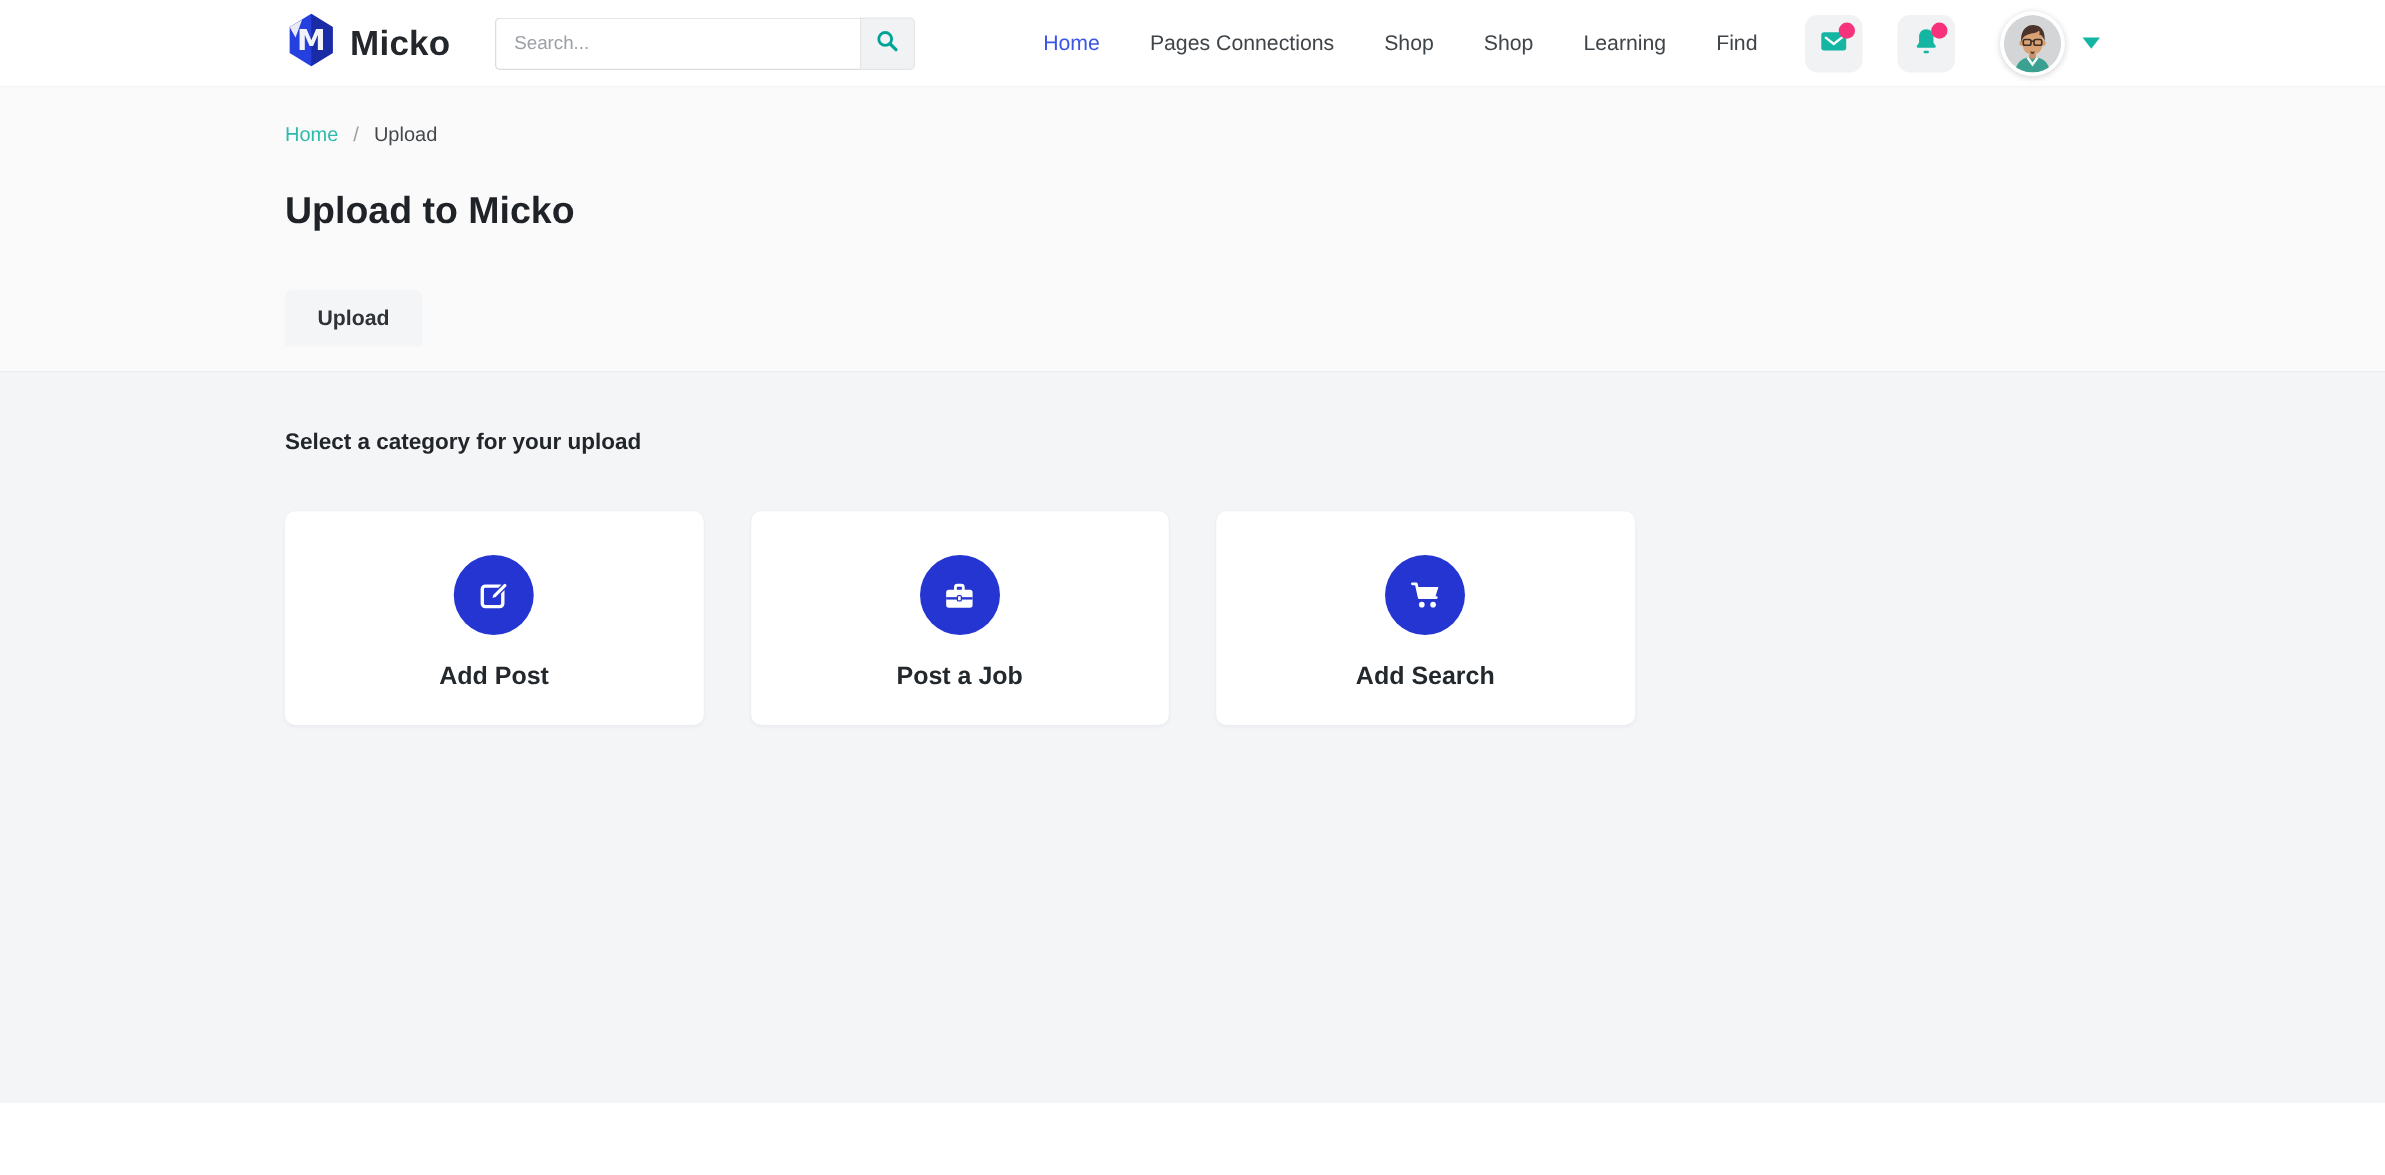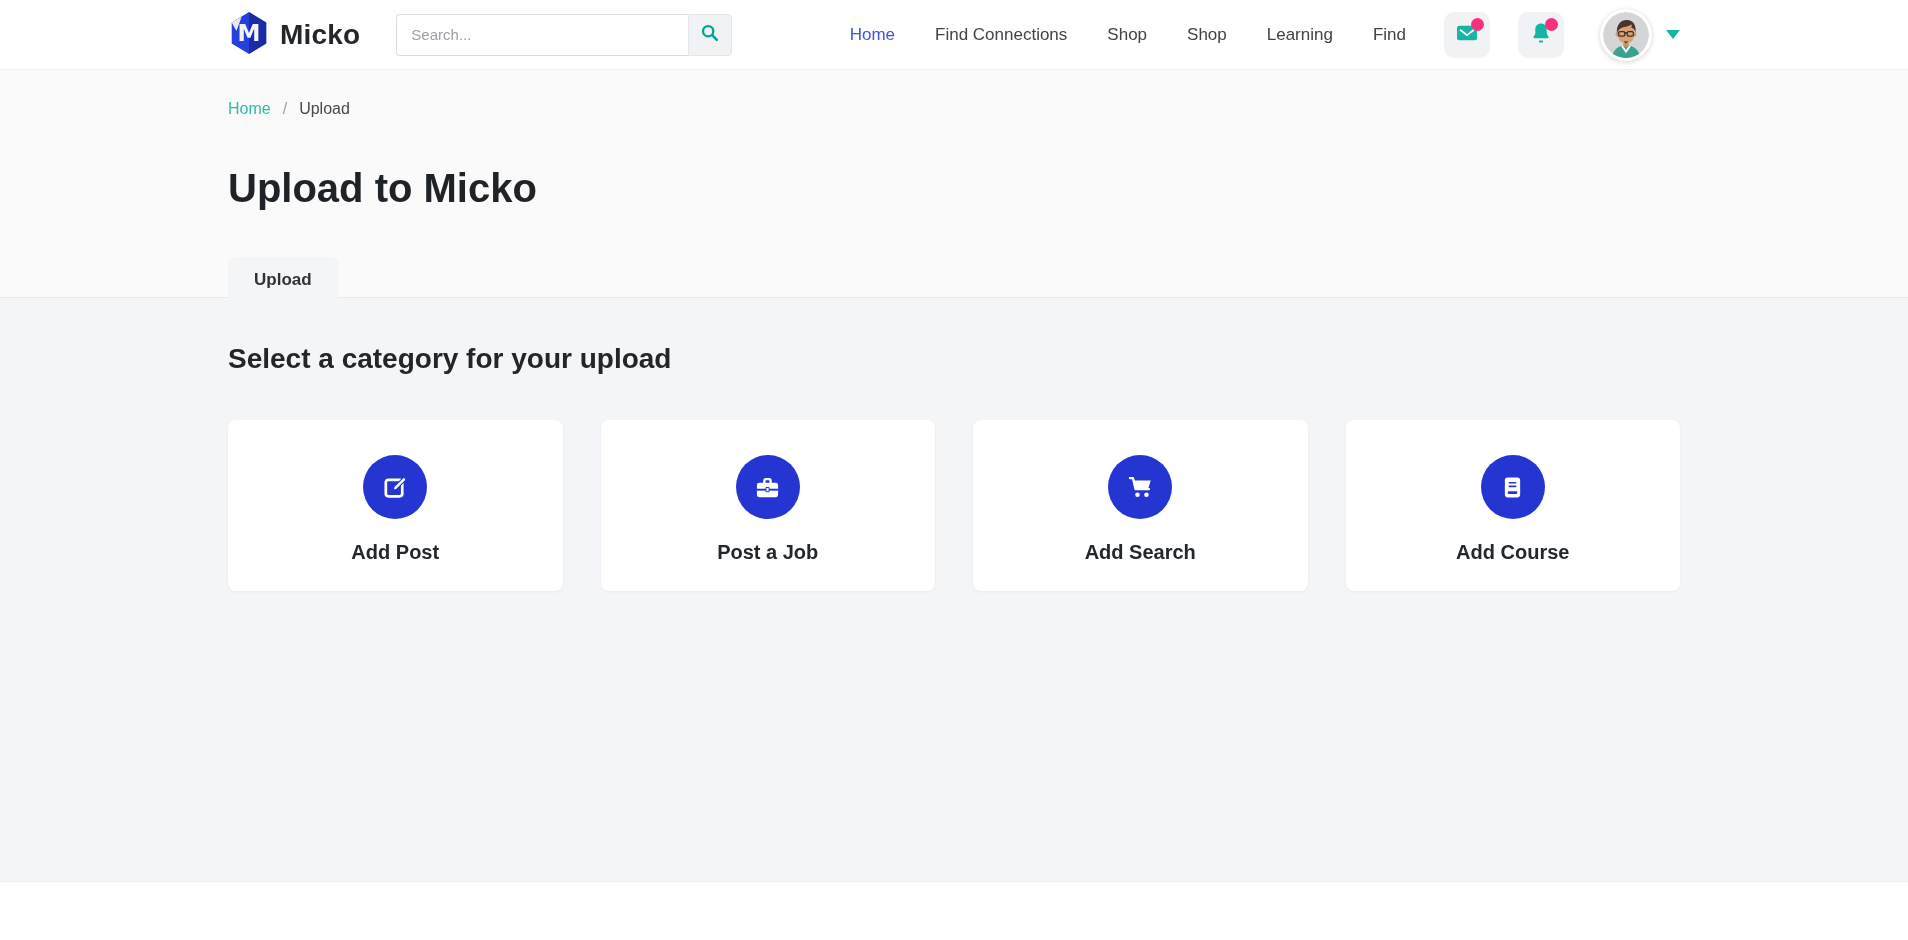--- a/index.html
+++ b/index.html
@@ -44,29 +44,29 @@
   .caret{width:0;height:0;border-left:7px solid transparent;border-right:7px solid transparent;
     border-top:9px solid var(--accent-teal);cursor:pointer;}
 
   
   .page-header{background:var(--band-header);border-bottom:1px solid var(--border-light);
     padding-top:30px;height:228px;}
   .breadcrumb{display:flex;align-items:center;gap:12px;font-size:16px;}
   .breadcrumb .crumb-home{color:#2cbcab;text-decoration:none;cursor:pointer;}
   .breadcrumb .sep{color:#9ba0a5;}
   .breadcrumb .crumb-current{color:#45494e;}
-  .page-title{margin-top:48px;font-size:40px;font-weight:bold;color:#1f2328;}
+  .page-title{margin-top:34px;font-size:30px;font-weight:bold;color:#1f2328;}
   .tab-row{margin-top:46px;}
   .tab{display:inline-block;padding:0 26px;height:45px;line-height:45px;font-size:17px;
     font-weight:bold;color:#2f3338;background:var(--band-content);
     border-radius:6px 6px 0 0;margin-bottom:-1px;cursor:pointer;}
 
   
   .content{background:var(--band-content);height:583px;padding-top:45px;}
-  .section-heading{font-size:28px;font-weight:bold;color:#22262a;}
+  .section-heading{font-size:18px;font-weight:bold;color:#22262a;}
   .card-grid{display:grid;grid-template-columns:repeat(4,1fr);gap:38px;margin-top:45px;}
   .cat-card{background:#fff;border-radius:8px;height:171px;box-shadow:0 1px 3px rgba(30,40,60,.05);
     display:flex;flex-direction:column;align-items:center;padding-top:35px;cursor:pointer;text-align:center;}
   .icon-circle{width:64px;height:64px;border-radius:50%;background:var(--primary);
     display:flex;align-items:center;justify-content:center;}
   .cat-label{margin-top:22px;font-size:20px;font-weight:bold;color:#23282d;}
 
   .footer{background:#fff;height:59px;border-top:1px solid #efefef;}
 </style>
 </head>
@@ -93,21 +93,21 @@
           <svg width="22" height="22" viewBox="0 0 24 24" fill="none">
             <circle cx="10" cy="10" r="5.6" stroke="#00a396" stroke-width="2.5"></circle>
             <line x1="14.4" y1="14.4" x2="19.4" y2="19.4" stroke="#00a396" stroke-width="2.8" stroke-linecap="round"></line>
           </svg>
         </span>
       </button>
     </div>
 
     <nav class="nav-links">
       <a class="active">Home</a>
-      <a>Find Connections</a>
+      <a>Pages Connections</a>
       <a>Shop</a>
       <a>Shop</a>
       <a>Learning</a>
       <a>Find</a>
     </nav>
 
     <div class="icon-chips">
       <button class="chip">
         <span>
           <svg width="26" height="26" viewBox="0 0 24 24">
@@ -204,29 +204,18 @@
           <svg width="27" height="27" viewBox="0 0 24 24">
             <polyline points="2.6,3.6 5.3,3.6 7.5,13.4 19.6,13.4" stroke="#fff" stroke-width="2" fill="none" stroke-linecap="round" stroke-linejoin="round"></polyline>
             <path d="M5.7 5.8 h15.4 l-1.8 5.9 a1.7 1.7 0 0 1 -1.6 1.2 H7.4 z" fill="#fff"></path>
             <circle cx="9.3" cy="18.4" r="2" fill="#fff"></circle>
             <circle cx="17.3" cy="18.4" r="2" fill="#fff"></circle>
           </svg>
         </span>
         <div class="cat-label">Add Search</div>
       </div>
 
-      <div class="cat-card">
-        <span class="icon-circle">
-          <svg width="27" height="27" viewBox="0 0 24 24">
-            <rect x="5.2" y="3.2" width="13.6" height="17.6" rx="2.5" fill="#fff"></rect>
-            <rect x="8.5" y="7" width="7" height="1.5" rx="0.7" fill="var(--primary)"></rect>
-            <rect x="8.5" y="10.2" width="7" height="1.5" rx="0.7" fill="var(--primary)"></rect>
-            <rect x="7.7" y="15.3" width="8.6" height="2.4" rx="1" fill="var(--primary)"></rect>
-          </svg>
-        </span>
-        <div class="cat-label">Add Course</div>
-      </div>
 
     </div>
   </div>
 </main>
 
 <footer class="footer"></footer>
 
 </body></html>

